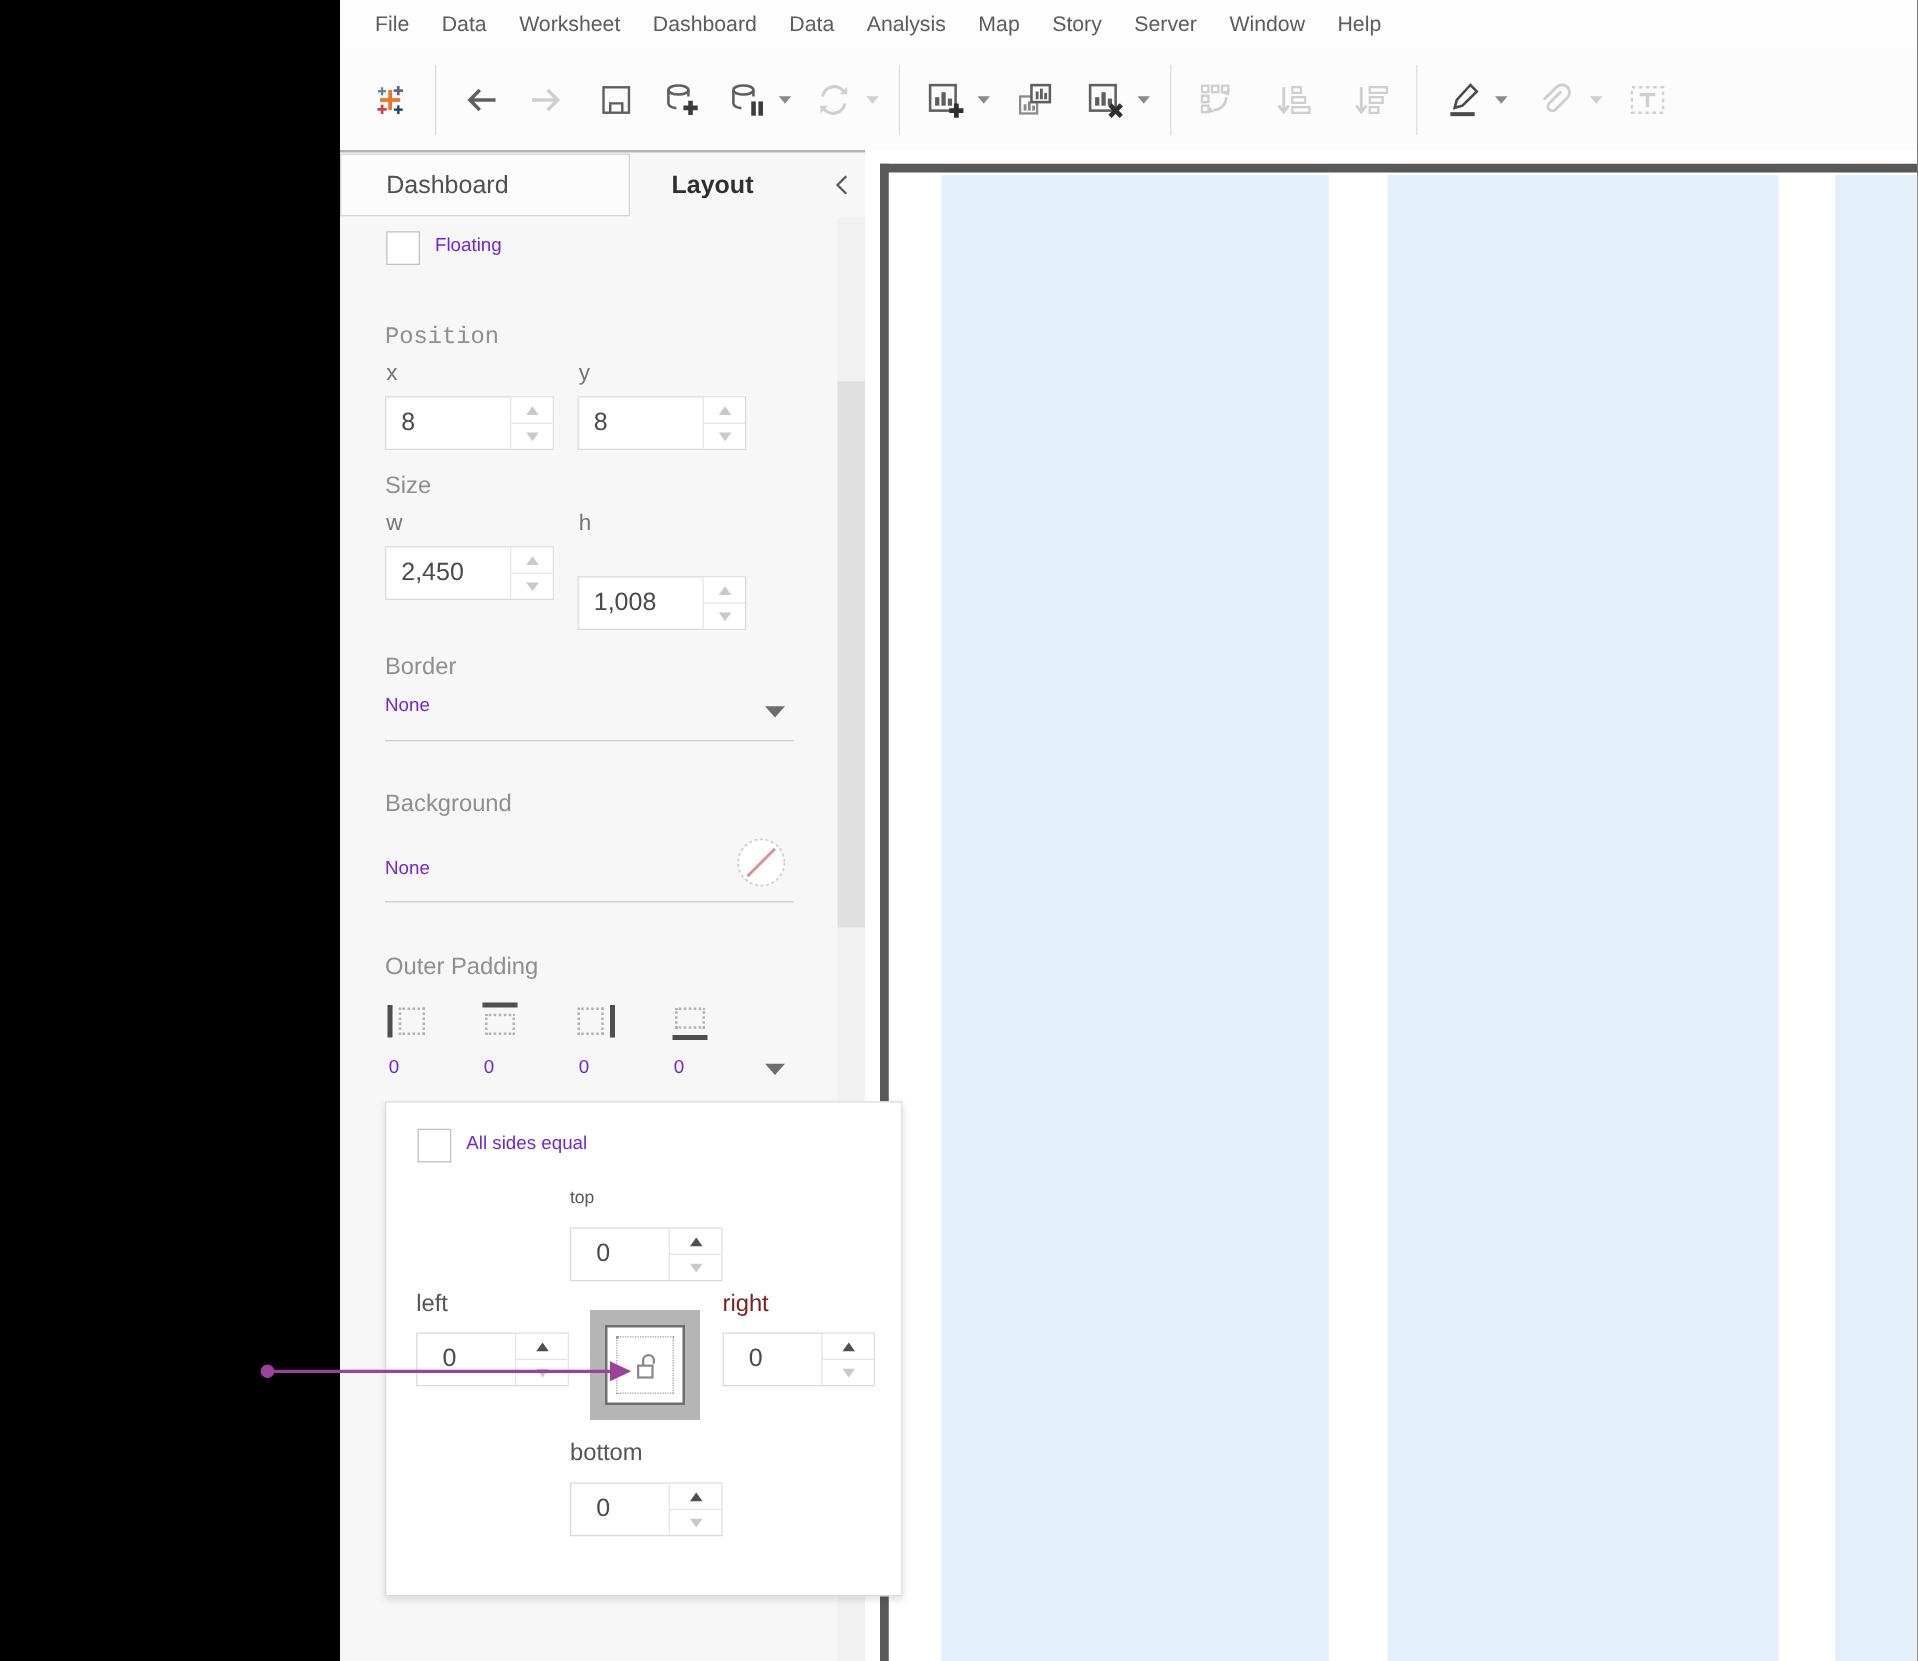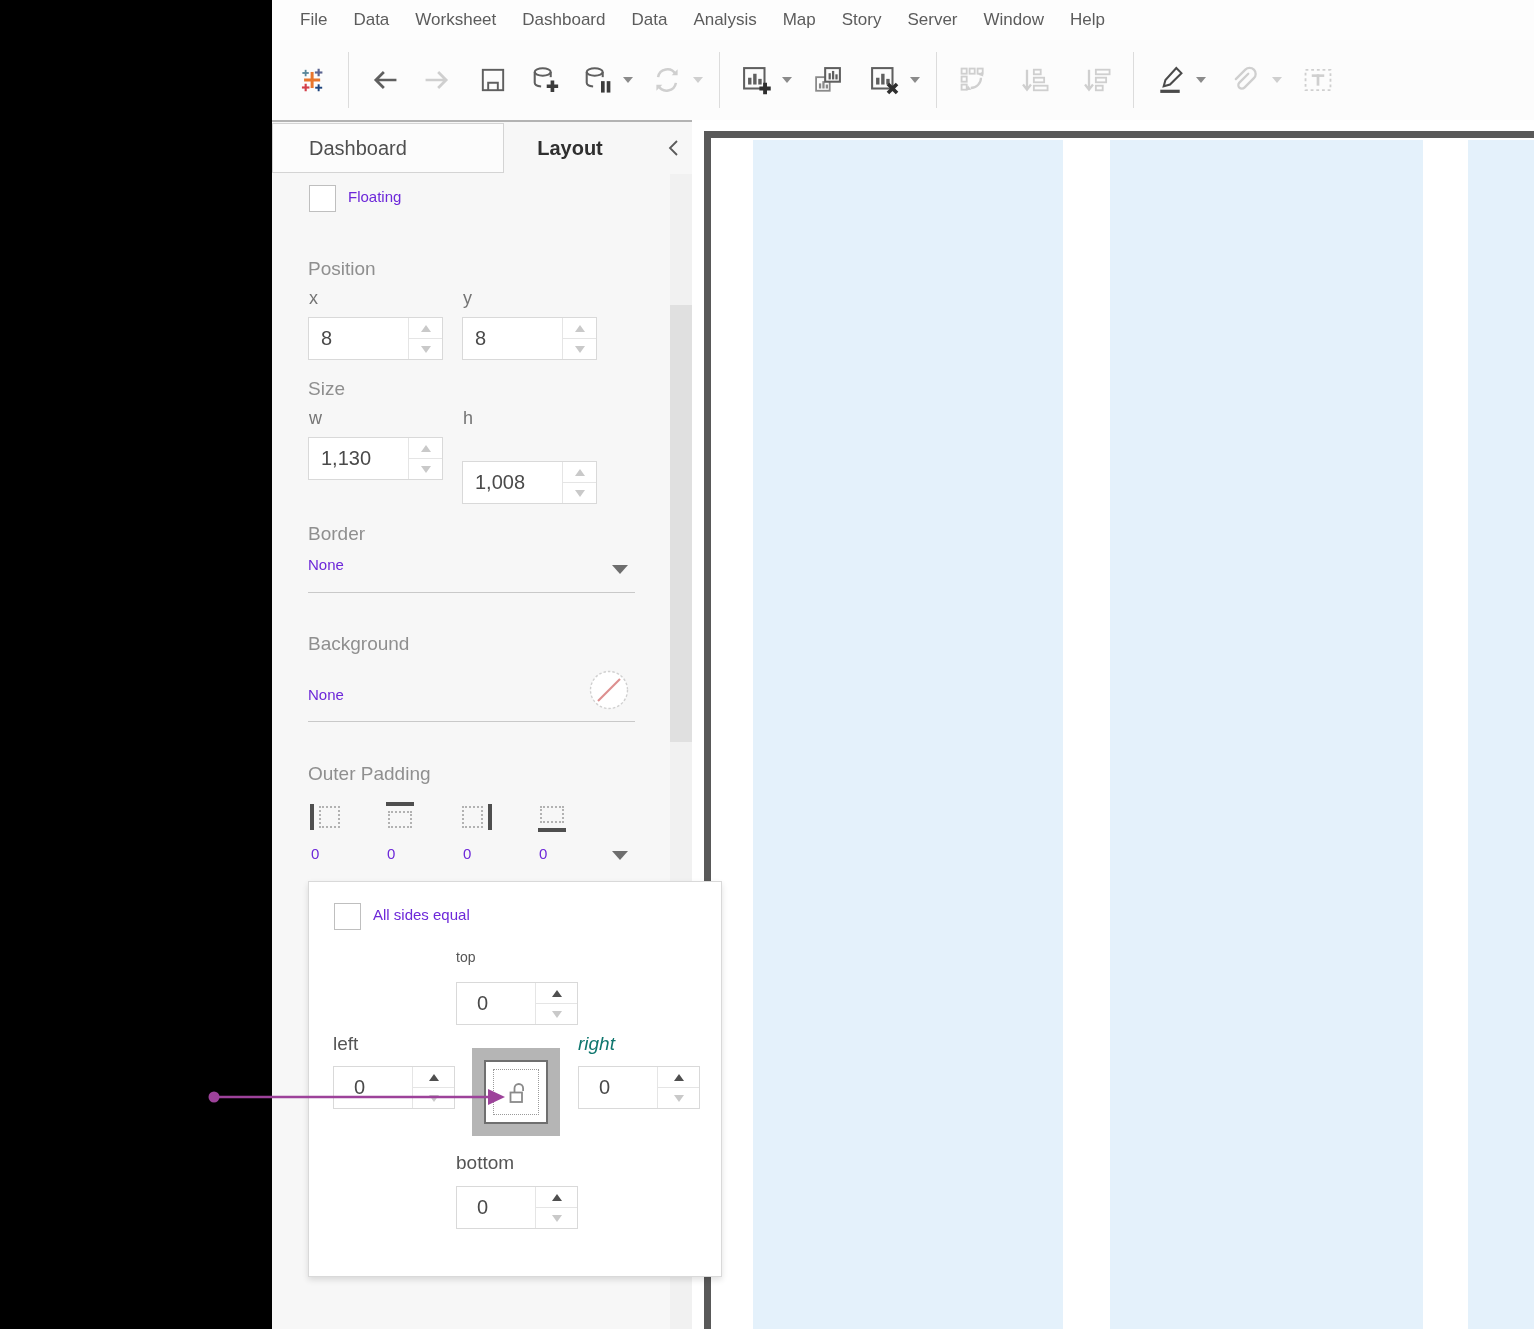--- a/index.html
+++ b/index.html
@@ -326,21 +326,21 @@
           <path d="M11 3l-7 7 7 7" stroke="#5a5a5a" stroke-width="1.8" fill="none"></path>
         </svg>
     </div>
 
     <div class="scroll-track"></div>
     <div class="scroll-thumb"></div>
 
     <div class="chk" style="left:37px; top:63px;"></div>
     <div class="lbl-ctl" style="left:76px; top:66px;">Floating</div>
 
-    <div class="lbl-sec" style="left:36px; top:136px;">Position</div>
+    <div class="lbl-sec" style="left:36px; top:136px;font-family:Liberation Mono, monospace;">Position</div>
     <div class="lbl-sm" style="left:37px; top:166px;">x</div>
     <div class="lbl-sm" style="left:191px; top:166px;">y</div>
     <div class="spin" style="left:36px; top:195px; width:135px;">
       <div class="val">8</div>
       <div class="btns">
           <div class="up">
             <i class="tri-up"></i>
           </div>
           <div class="dn">
             <i class="tri-dn"></i>
@@ -356,21 +356,21 @@
           <div class="dn">
             <i class="tri-dn"></i>
           </div>
         </div>
     </div>
 
     <div class="lbl-sec" style="left:36px; top:256px;">Size</div>
     <div class="lbl-sm" style="left:37px; top:286px;">w</div>
     <div class="lbl-sm" style="left:191px; top:286px;">h</div>
     <div class="spin" style="left:36px; top:315px; width:135px;">
-      <div class="val">1,130</div>
+      <div class="val">2,450</div>
       <div class="btns">
           <div class="up">
             <i class="tri-up"></i>
           </div>
           <div class="dn">
             <i class="tri-dn"></i>
           </div>
         </div>
     </div>
     <div class="spin" style="left:190px; top:315px; width:135px;margin-top:24px;">
@@ -466,21 +466,21 @@
       <div class="lock-inner">
         <div class="lock-dotted">
           <svg width="30" height="30" viewBox="0 0 30 30">
             <rect x="9.5" y="15.5" width="11.5" height="9.5" stroke="#8a8a8a" stroke-width="1.8" fill="none"></rect>
             <path d="M13.5 15.5v-4.2a4.3 4.3 0 018.6 0v2.6" stroke="#8a8a8a" stroke-width="1.8" fill="none"></path>
           </svg>
         </div>
       </div>
     </div>
 
-    <div class="lbl-ctl" style="left:269px; top:151px; font-size:19px; color:#0f766e;font-style:italic;">right</div>
+    <div class="lbl-ctl" style="left:269px; top:151px; font-size:19px; color:#7f1d1d;">right</div>
     <div class="spin pop" style="left:269px; top:184px;">
       <div class="val">0</div>
       <div class="btns">
           <div class="up">
             <i class="tri-up"></i>
           </div>
           <div class="dn">
             <i class="tri-dn"></i>
           </div>
         </div>

